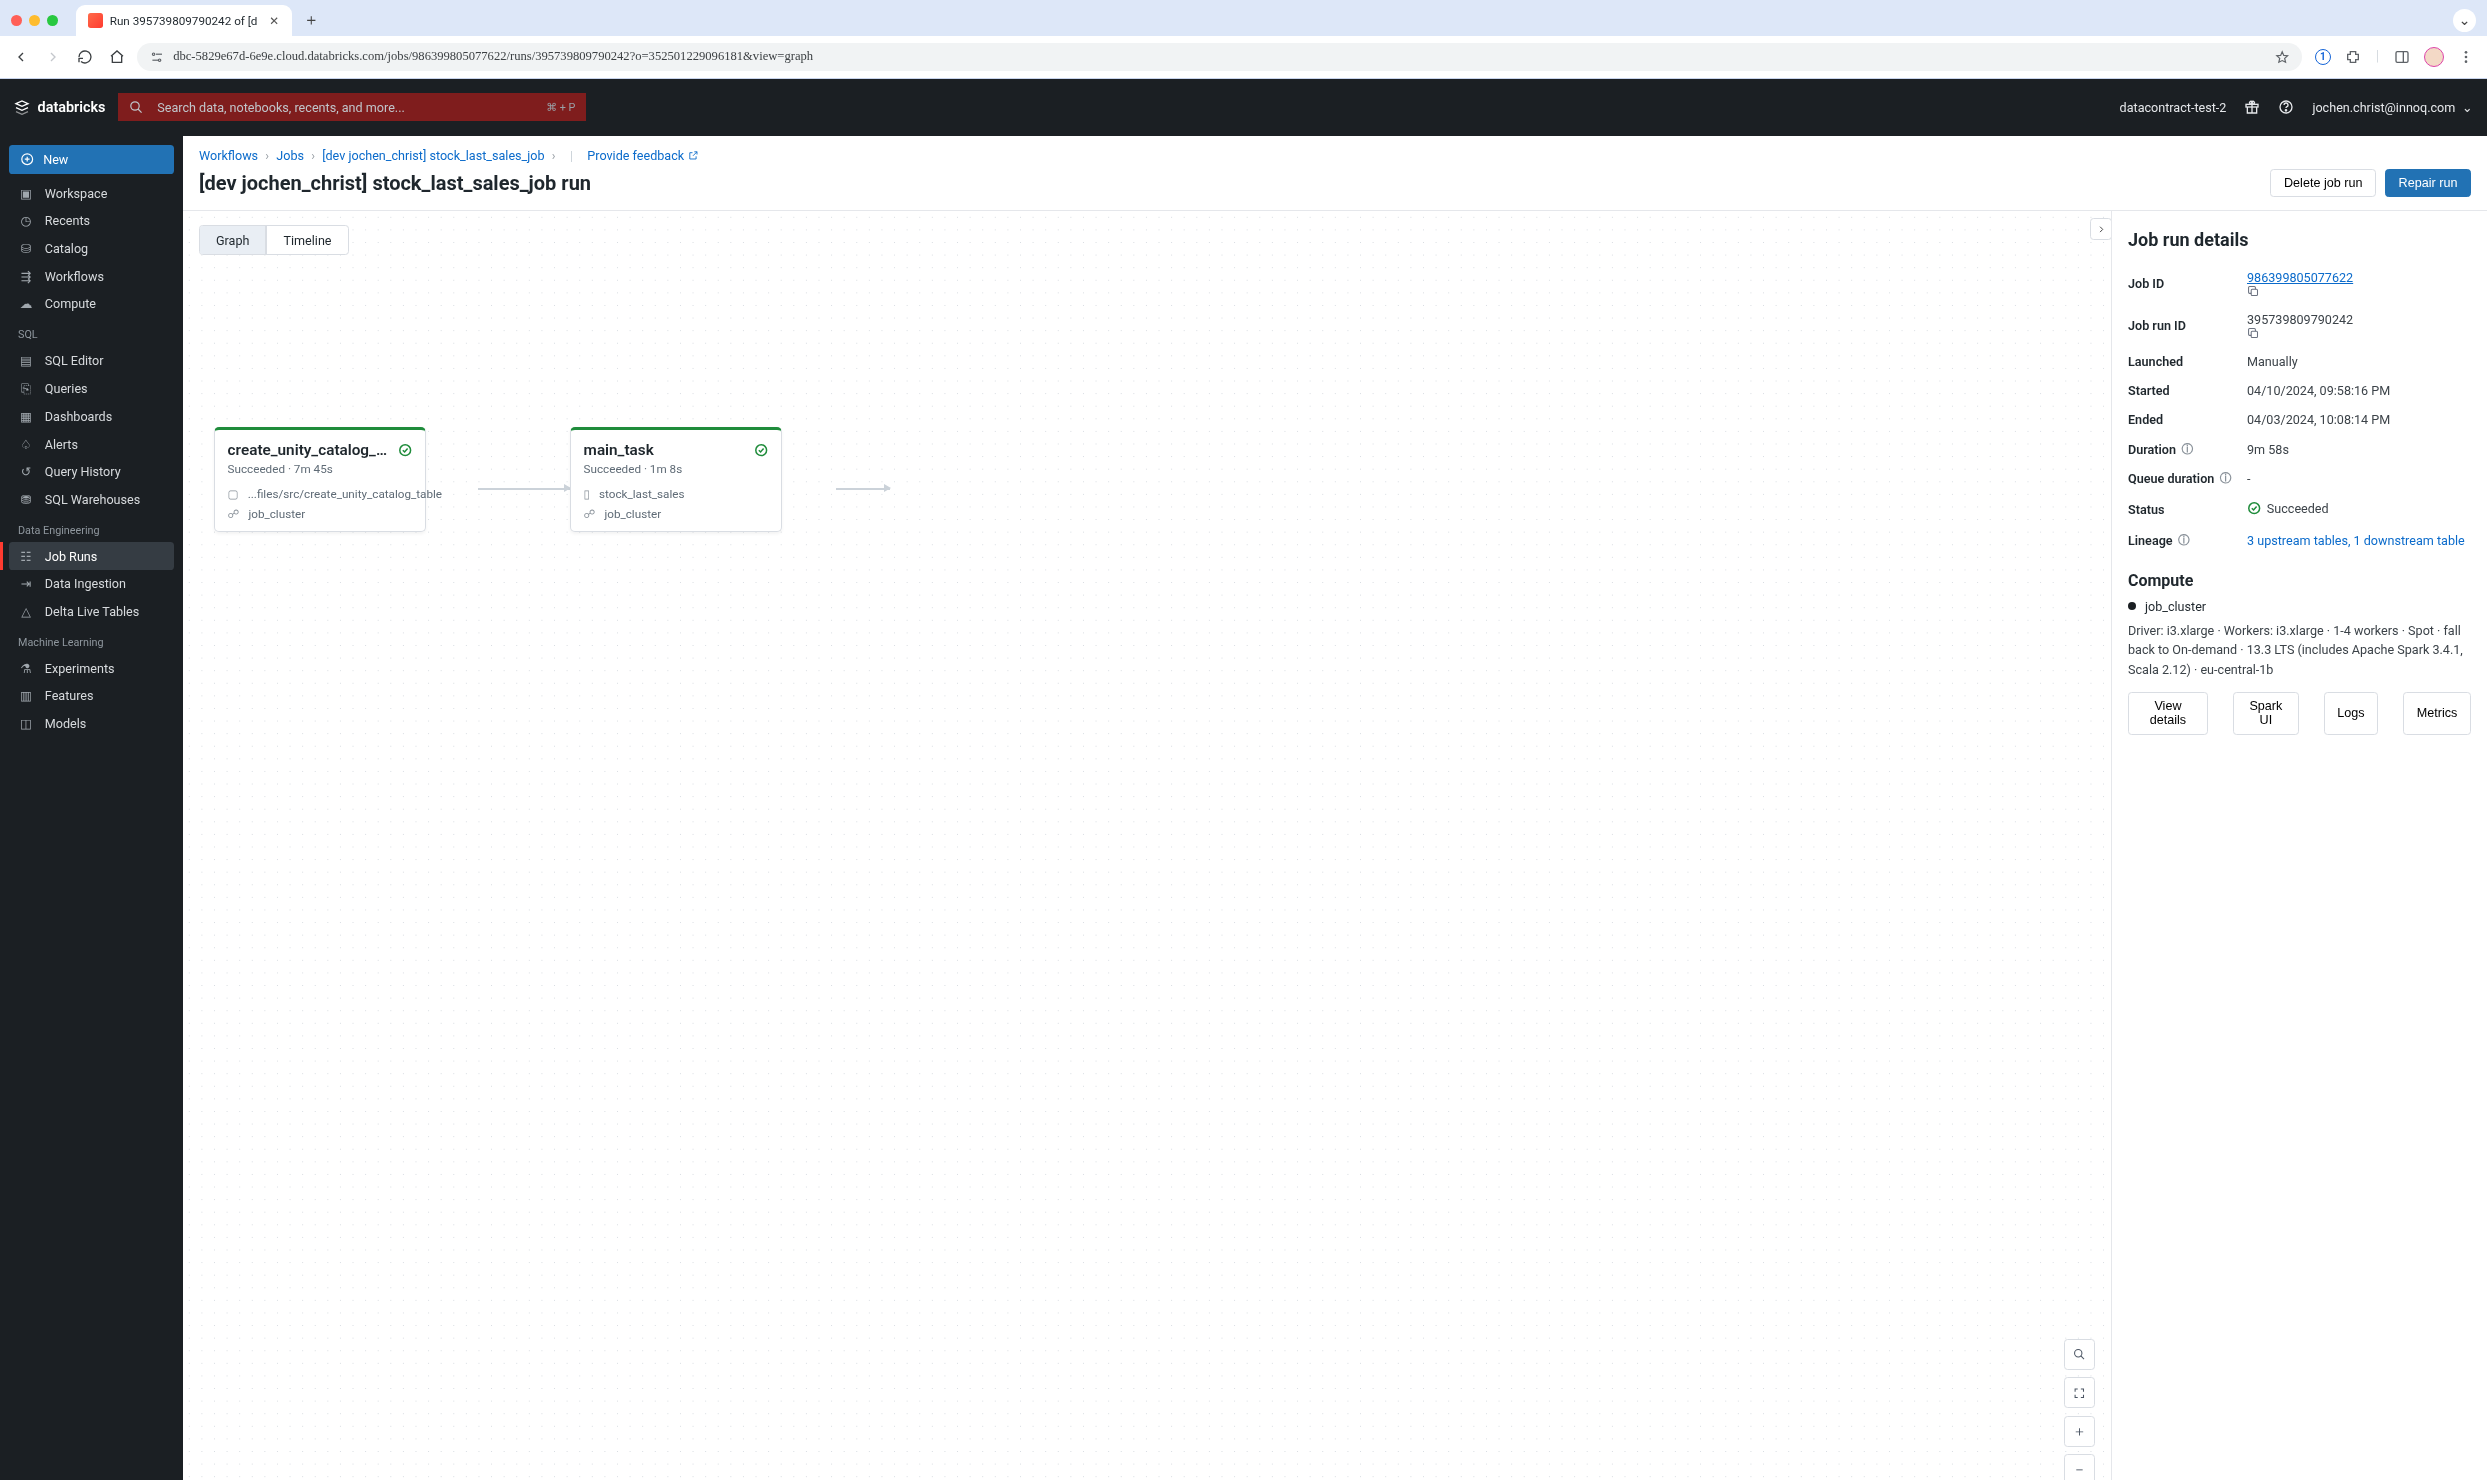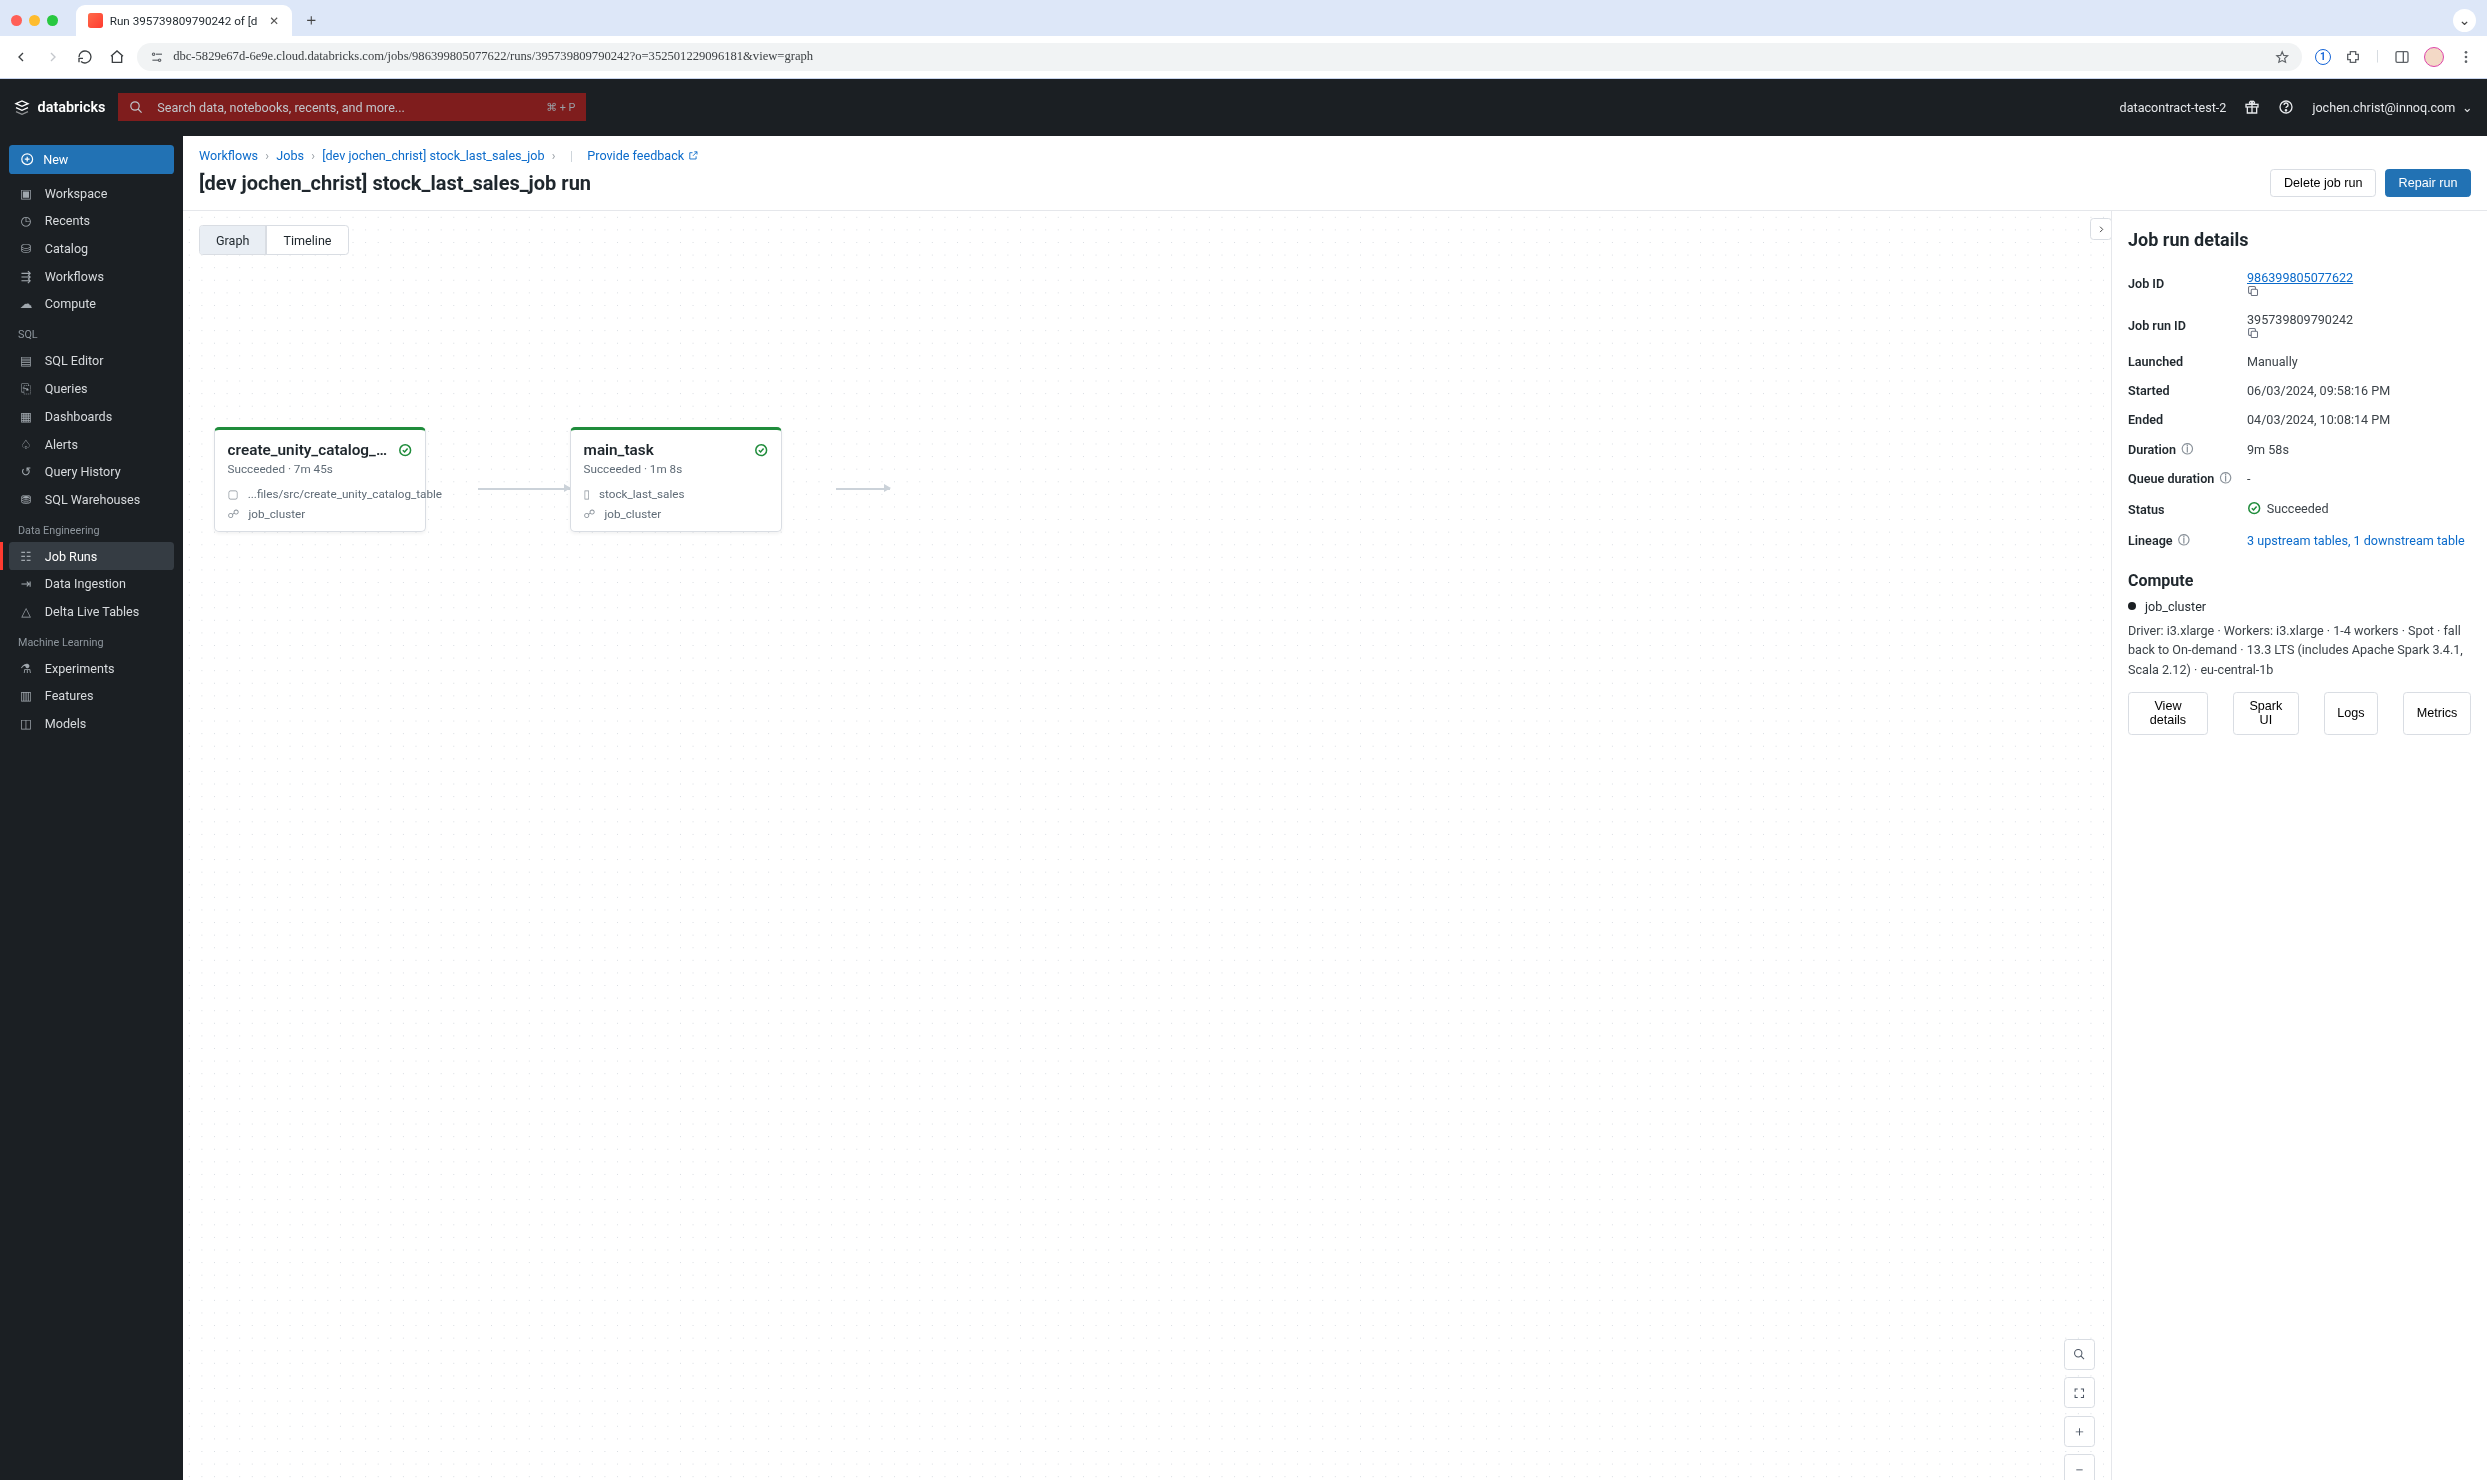--- a/index.html
+++ b/index.html
@@ -460,21 +460,21 @@
                 </svg></span>
           </div>
           </div>
 
         <div class="kv">
             <div class="k">Launched</div>
             <div class="v">Manually</div>
           </div>
         <div class="kv">
             <div class="k">Started</div>
-            <div class="v">06/03/2024, 09:58:16 PM</div>
+            <div class="v">04/10/2024, 09:58:16 PM</div>
           </div>
         <div class="kv">
             <div class="k">Ended</div>
             <div class="v">04/03/2024, 10:08:14 PM</div>
           </div>
         <div class="kv">
             <div class="k">
               <span>Duration</span> 
               <span class="info-icon">ⓘ</span>
             </div>

